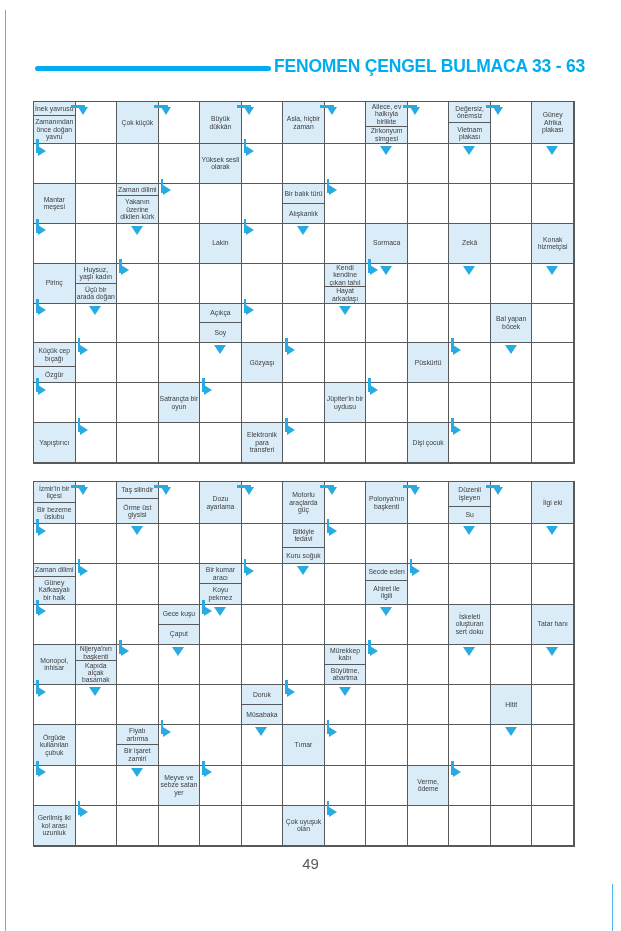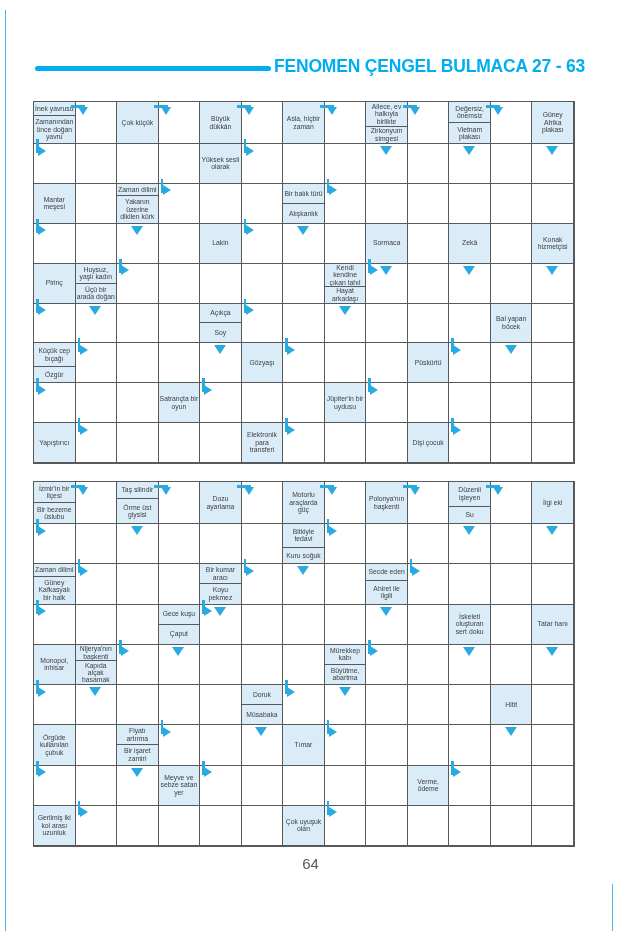--- a/index.html
+++ b/index.html
@@ -43,21 +43,21 @@
   .pagenum{position:absolute;left:0;top:855px;width:621px;text-align:center;
         font-size:15px;color:#58595B;}
 </style>
 </head>
 <body>
 
 <div class="page">
   <div class="trim left"></div>
   <div class="trim right"></div>
   <div class="header-rule"></div>
-  <h1 class="title">FENOMEN ÇENGEL BULMACA 27 - 63</h1>
+  <h1 class="title">FENOMEN ÇENGEL BULMACA 33 - 63</h1>
   <div class="grid" id="grid-top">
       <div class="cell clue">
         <div class="part">İnek yavrusu</div>
         <div class="part">Zamanından önce doğan yavru</div>
       </div>
       <div class="cell">
         <div class="arrow hd"></div>
       </div>
       <div class="cell clue">
         <div class="part">Çok küçük</div>
@@ -559,14 +559,14 @@
       </div>
       <div class="cell">
         <div class="arrow hr"></div>
       </div>
       <div class="cell"></div>
       <div class="cell"></div>
       <div class="cell"></div>
       <div class="cell"></div>
       <div class="cell"></div>
     </div>
-  <div class="pagenum">64</div>
+  <div class="pagenum">49</div>
 </div>
 
 </body></html>

